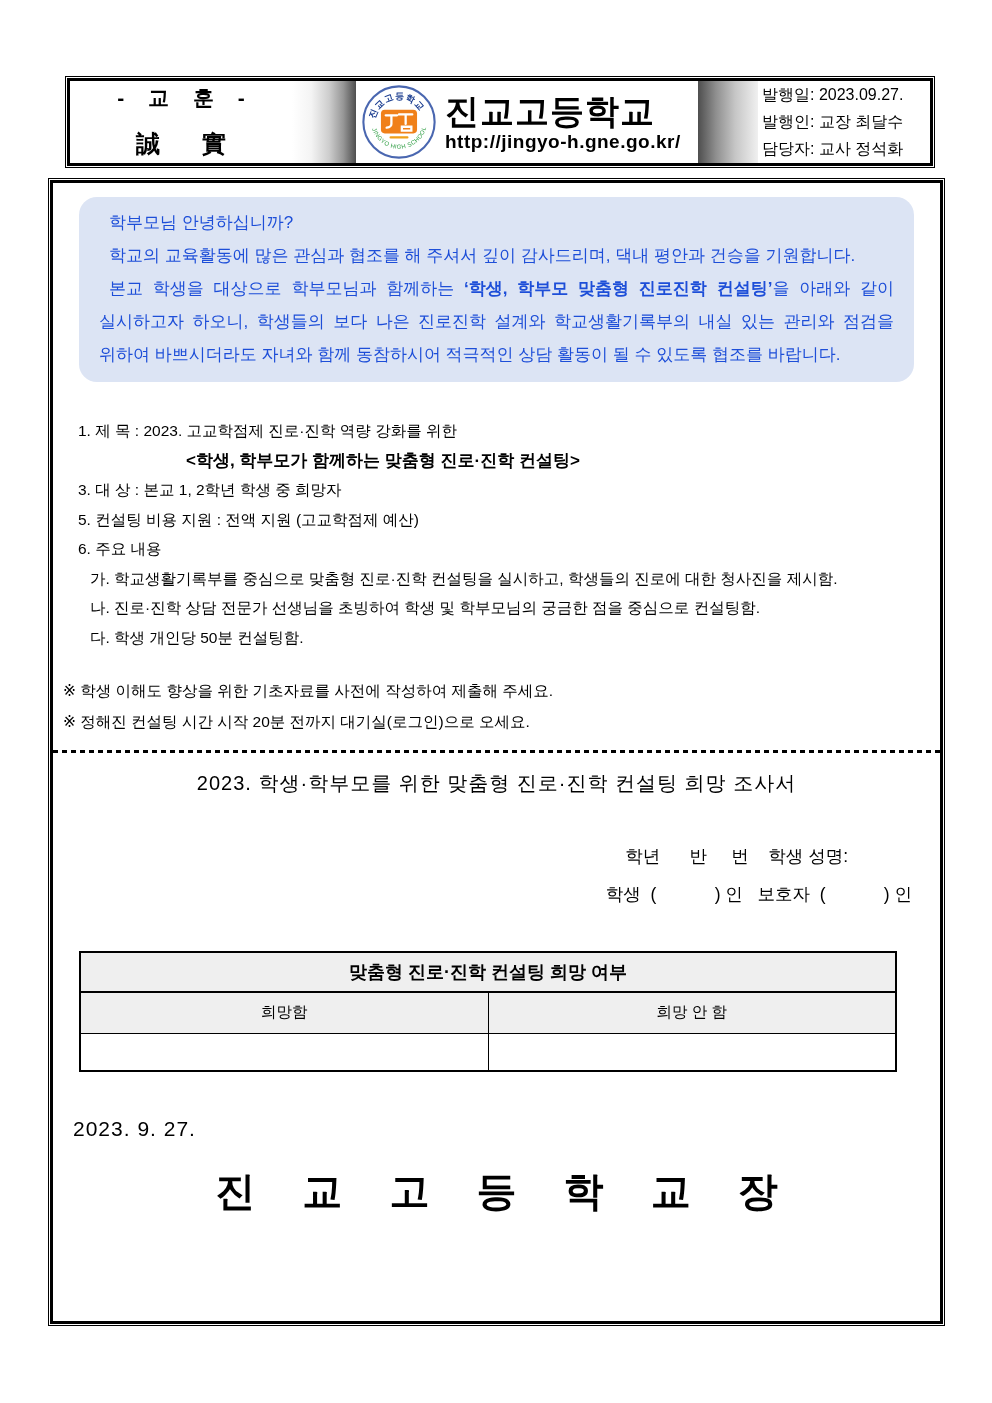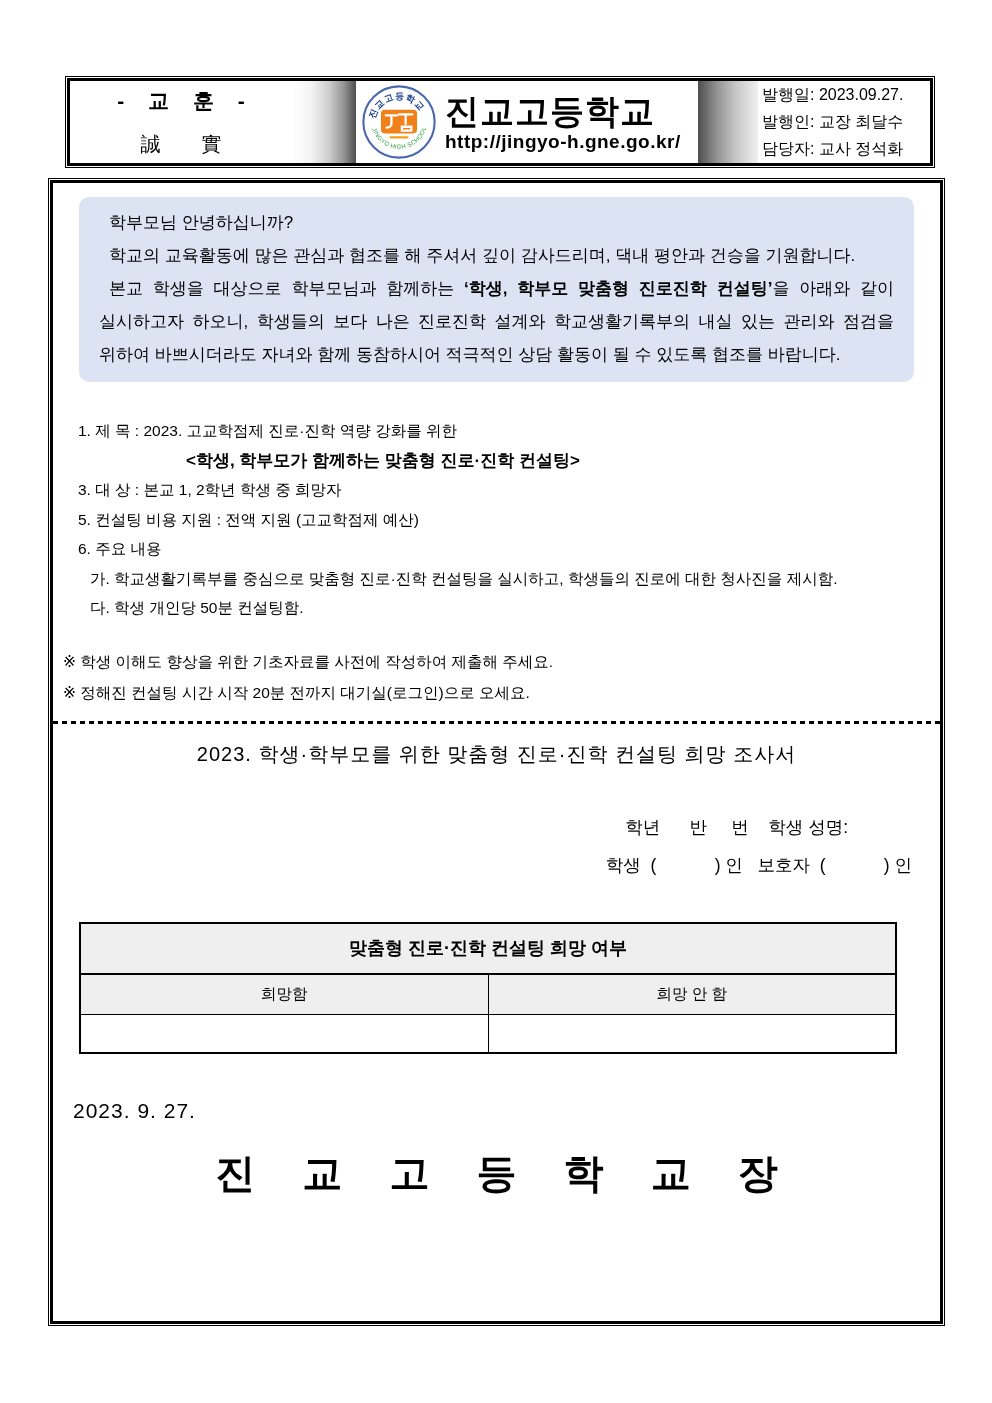--- a/index.html
+++ b/index.html
@@ -13,38 +13,38 @@
 
   
   .dbl { border:1px solid #000; padding:1px; background:#fff; }
   .dbl-in { border:3px solid #000; background:#fff; }
 
   
   .header-box { position:absolute; left:65px; top:76px; width:870px; }
   .header-row { display:flex; align-items:stretch; height:82px; }
   .motto-cell { width:222px; display:flex; flex-direction:column; justify-content:center; align-items:center; gap:16px; }
   .motto-label { font-size:21px; font-weight:bold; letter-spacing:9px; text-indent:9px; }
-  .motto-value { font-size:20px; letter-spacing:18px; text-indent:18px; font-family:"Liberation Serif","DejaVu Serif",serif; }
+  .motto-value { font-size:24px; letter-spacing:18px; text-indent:18px; font-family:"Liberation Serif","DejaVu Serif",serif;font-weight:bold; }
   .grad-left  { width:64px; background:linear-gradient(to right,#ffffff 0%,#f4f4f4 30%,#cdcdcd 58%,#979797 80%,#4e4e4e 100%); }
   .grad-right { width:60px; background:linear-gradient(to right,#4e4e4e 0%,#8f8f8f 30%,#c6c6c6 62%,#f0f0f0 100%); }
   .center-cell { flex:1; display:flex; align-items:center; gap:8px; padding-left:5px; }
   .logo-wrap { width:76px; height:76px; flex:0 0 auto; }
   .name-block { display:flex; flex-direction:column; line-height:1.15; }
   .school-name { font-size:34px; font-weight:bold; letter-spacing:1px; }
   .school-url  { font-size:19px; font-weight:bold; letter-spacing:0.5px; }
   .issue-cell { width:172px; display:flex; flex-direction:column; justify-content:center; gap:6px; font-size:16px; padding-left:4px; white-space:nowrap; }
 
   
   .sheet-box { position:absolute; left:48px; top:178px; width:897px; }
   .sheet-inner { height:1138px; padding:0 20px; overflow:hidden; }
 
   .greeting {
-    margin:14px 6px 0 6px; background:#dce4f4; border-radius:10px;
+    margin:14px 6px 0 6px; background:#dce4f4; border-radius:18px;
     padding:9px 20px 11px 20px; font-size:17px; line-height:33px;
-    text-align:justify; color:#000000;
+    text-align:justify; color:#1d4ed8;
   }
   .greeting p { text-indent:10px; }
   .greeting .hl { font-weight:bold; }
 
   .details { margin-top:34px; padding-left:5px; font-size:15.5px; line-height:29.5px; }
   .details .sub-title { padding-left:108px; font-weight:bold; font-size:17px; }
   .details .hang { padding-left:34px; text-indent:-22px; }
 
   .notices { margin-top:23px; margin-left:-10px; font-size:15.5px; line-height:31px; }
 
@@ -54,21 +54,21 @@
   .survey-title { margin-top:17px; text-align:center; font-size:20px; letter-spacing:1px; }
 
   .student-block { margin-top:40px; text-align:right; font-size:17.5px; line-height:38px; }
   .student-block .line { white-space:pre; }
   .student-block .line1 { padding-right:72px; }
   .student-block .line2 { padding-right:8px; }
 
   table.survey { margin:38px 0 0 6px; width:818px; border-collapse:collapse; table-layout:fixed; }
   table.survey td { border:1px solid #000; text-align:center; }
   table.survey { border:2px solid #000; }
-  .t-title { background:#efefef; font-weight:bold; font-size:18px; height:51px; border-bottom:2px solid #000 !important; }
+  .t-title { background:#efefef; font-weight:bold; font-size:18px; height:40px; border-bottom:2px solid #000 !important; }
   .t-head  { background:#efefef; font-size:15.5px; height:41px; }
   .t-empty { height:38px; background:#fff; }
 
   .doc-date { margin-top:45px; text-align:left; font-size:21px; letter-spacing:1px; }
   .doc-signer { margin-top:23px; text-align:center; font-size:40px; font-weight:bold; letter-spacing:18px; text-indent:18px; }
 </style>
 </head>
 <body>
 
 <div class="header-box dbl">
@@ -127,20 +127,21 @@
         <p><span>본교 학생을 대상으로 학부모님과 함께하는 </span><span class="hl">‘학생, 학부모 맞춤형 진로진학 컨설팅’</span><span>을 아래와 같이 실시하고자 하오니, 학생들의 보다 나은 진로진학 설계와 학교생활기록부의 내실 있는 관리와 점검을 위하여 바쁘시더라도 자녀와 함께 동참하시어 적극적인 상담 활동이 될 수 있도록 협조를 바랍니다.</span></p>
       </div>
 
       <div class="details kr">
         <div>1. 제 목 : 2023. 고교학점제 진로·진학 역량 강화를 위한</div>
         <div class="sub-title">&lt;학생, 학부모가 함께하는 맞춤형 진로·진학 컨설팅&gt;</div>
         <div>3. 대 상 : 본교 1, 2학년 학생 중 희망자</div>
         <div>5. 컨설팅 비용 지원 : 전액 지원 (고교학점제 예산)</div>
         <div>6. 주요 내용</div>
         <div class="hang">가. 학교생활기록부를 중심으로 맞춤형 진로·진학 컨설팅을 실시하고, 학생들의 진로에 대한 청사진을 제시함.</div>
+        <div class="hang">나. 진로·진학 상담 전문가 선생님을 초빙하여 학생 및 학부모님의 궁금한 점을 중심으로 컨설팅함.</div>
         <div class="hang">다. 학생 개인당 50분 컨설팅함.</div>
       </div>
 
       <div class="notices kr">
         <div>※ 학생 이해도 향상을 위한 기초자료를 사전에 작성하여 제출해 주세요.</div>
         <div>※ 정해진 컨설팅 시간 시작 20분 전까지 대기실(로그인)으로 오세요.</div>
       </div>
 
       <div class="cutline"></div>
 

